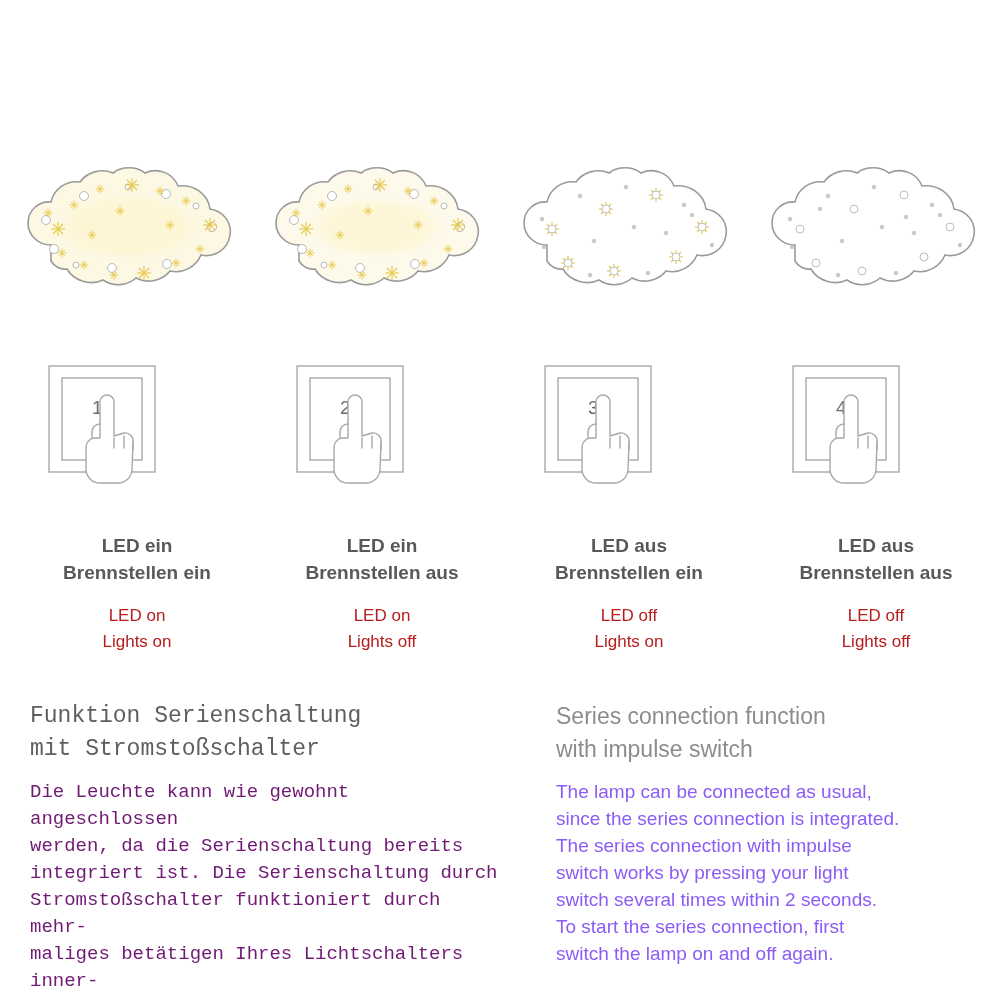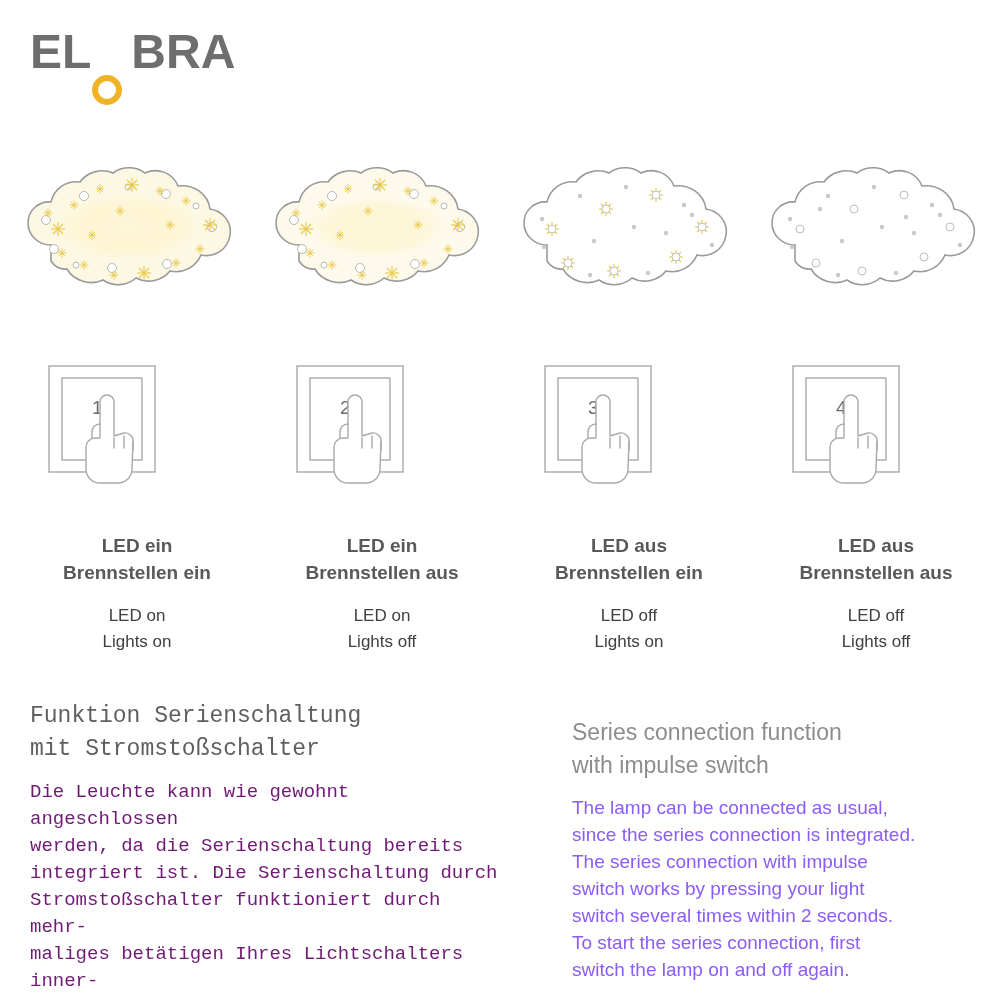--- a/index.html
+++ b/index.html
@@ -107,32 +107,32 @@
   .cap-de {
     font-size: 19px;
     font-weight: 700;
     color: #595959;
     line-height: 1.42;
     white-space: nowrap;
   }
   .cap-en {
     margin-top: 16px;
     font-size: 17px;
-    color: #404040;
+    color: #b91c1c;
     line-height: 1.55;
     white-space: nowrap;
   }
 
   
   .text-col {
     position: absolute;
     top: 700px;
   }
   #col-de { left: 30px; width: 470px; font-family: Liberation Mono, monospace; }
-  #col-en { left: 572px; width: 420px; margin-top: 16px; }
+  #col-en { left: 556px; width: 420px; }
 
   .col-title {
     font-size: 23px;
     color: #6e6e6e;
     line-height: 1.42;
     margin-bottom: 14px;
     white-space: pre-line;
   }
   #col-de .col-title { color: #5f5f5f; }
   #col-en .col-title { color: #8d8d8d; }
@@ -141,23 +141,20 @@
     line-height: 1.42;
     white-space: pre-line;
   }
   #col-de .col-body { color: #701a75; }
   #col-en .col-body { color: #8b5cf6; }
 </style>
 </head>
 <body>
 
 <div id="brand-block">
-  <div id="brand-logo">
-    <span class="grey">EL</span><span class="o-wrap"><span class="o-ring"></span></span><span class="grey">BRA</span>
-  </div>
 </div>
 
 <div class="cloud-row">
 
   <div class="cloud-cell" style="left:10px;">
     <svg width="245" height="175" viewBox="0 0 245 175">
       <defs>
         <radialGradient id="glowA" cx="50%" cy="50%" r="50%">
           <stop offset="0%" stop-color="#fdf6d8" stop-opacity="1"></stop>
           <stop offset="70%" stop-color="#fdf3c9" stop-opacity=".55"></stop>

